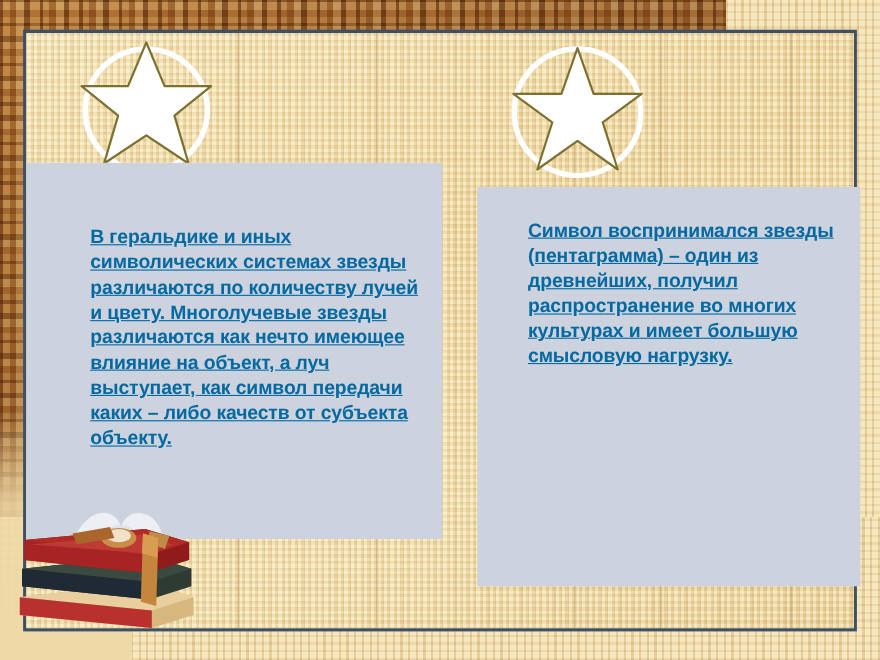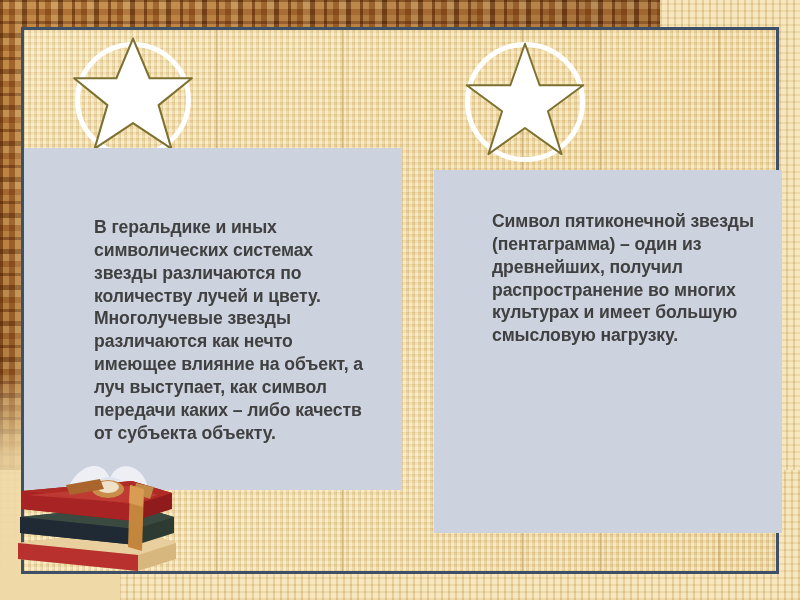--- a/index.html
+++ b/index.html
@@ -156,26 +156,27 @@
     padding: 56px 22px 10px 58px;
   }
   #panel-right {
     left: 434px;
     top: 170px;
     width: 348px;
     height: 363px;
     padding: 28px 14px 10px 46px;
   }
   .body-text {
-    margin: 12px;
-    color: #404040;
+    margin: 0;
+    color: #0369a1;
     font-weight: bold;
     font-size: 17.6px;
     line-height: 1.30;
     letter-spacing: -0.1px;
+    text-decoration: underline;
   }
   #panel-right .body-text + .body-text {
     margin-top: 14px;
   }
 
   
   #books-decoration {
     position: absolute;
     left: 8px;
     top: 455px;
@@ -213,21 +214,21 @@
     <svg width="124" height="124" viewBox="0 0 100 100">
       <polygon points="50,3 61.8,36.5 97,36.5 68.5,57.5 79.5,92 50,71 20.5,92 31.5,57.5 3,36.5 38.2,36.5" fill="#ffffff" stroke="#7d7131" stroke-width="1.6" stroke-linejoin="round"></polygon>
     </svg>
   </div>
 
   <div class="text-panel" id="panel-left">
     <p class="body-text">В геральдике и иных символических системах звезды различаются по количеству лучей и цвету. Многолучевые звезды различаются как нечто имеющее влияние на объект, а луч выступает, как символ передачи каких – либо качеств от субъекта объекту.</p>
   </div>
 
   <div class="text-panel" id="panel-right">
-    <p class="body-text">Символ пятиконечной звезды (пентаграмма) – один из древнейших, получил распространение во многих культурах и имеет большую смысловую нагрузку.</p>
+    <p class="body-text">Символ воспринимался звезды (пентаграмма) – один из древнейших, получил распространение во многих культурах и имеет большую смысловую нагрузку.</p>
   </div>
 
   <svg id="books-decoration" viewBox="0 0 185 125">
 
     <g>
       <path d="M58 38 C 70 6, 96 4, 102 24 C 108 4, 136 8, 140 34 C 128 26, 112 30, 104 38 C 94 28, 74 28, 58 38 Z" fill="#eef0f6" opacity="0.95"></path>
       <path d="M86 30 C 96 18, 112 20, 118 32 C 106 28, 94 28, 86 30 Z" fill="#dfe3ee"></path>
     </g>
 
     <g>

